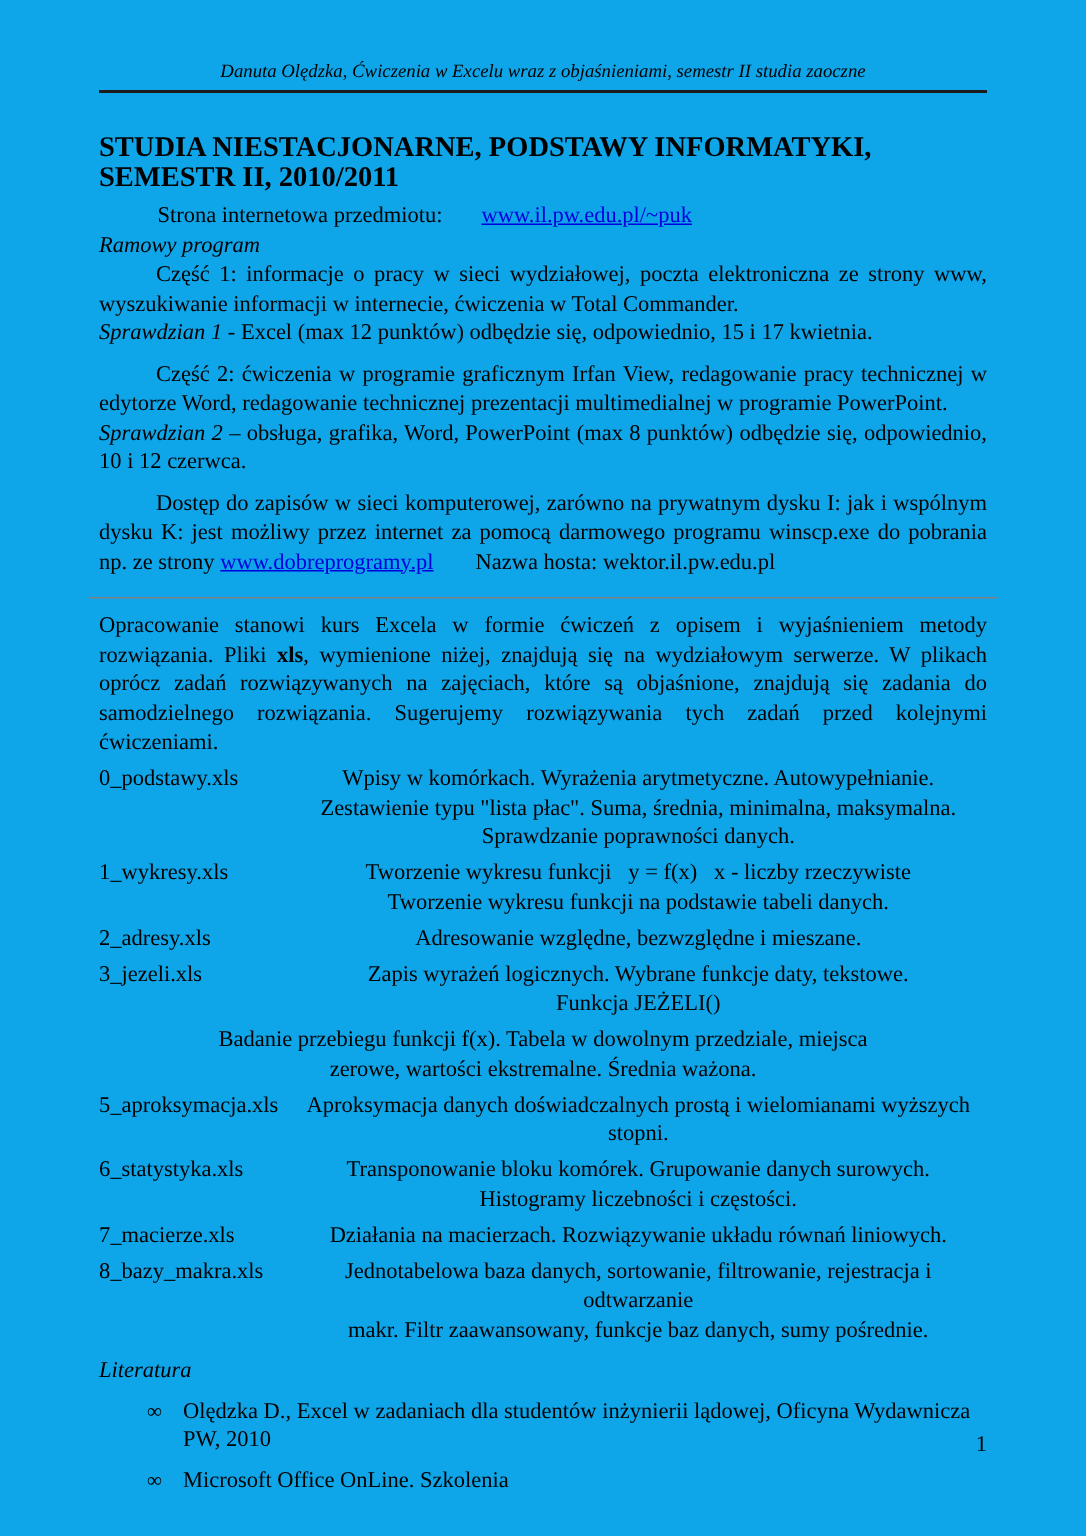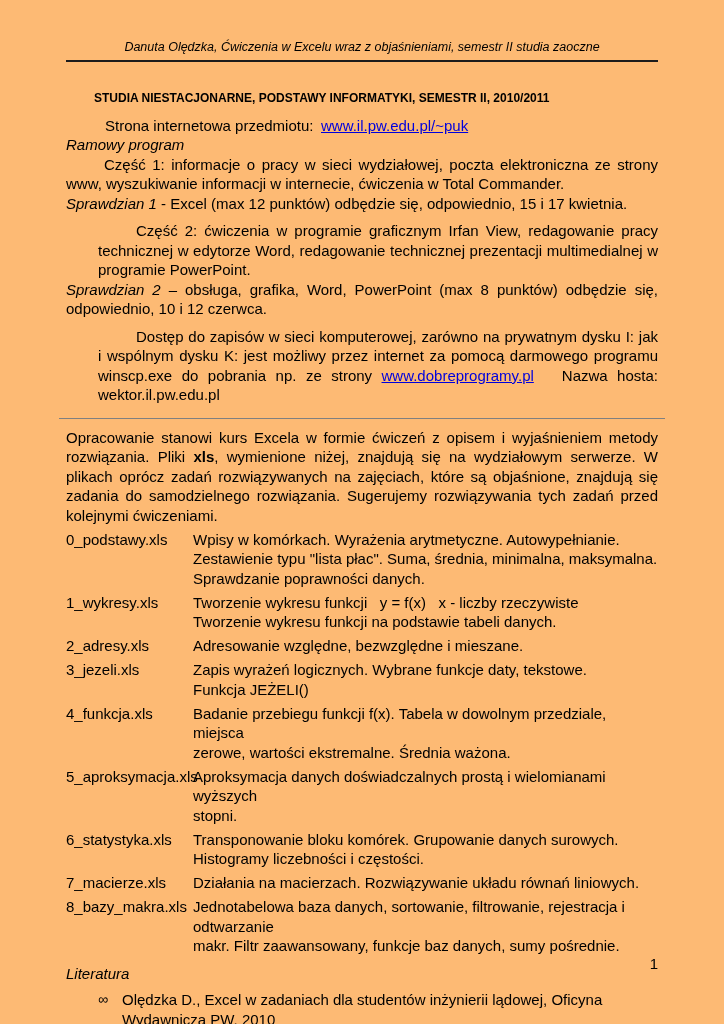--- a/index.html
+++ b/index.html
@@ -1,47 +1,47 @@
 <!DOCTYPE html>
 <html><head>
 <meta charset="utf-8">
 <style>
   html,body{margin:0;padding:0;background:#ffffff;}
   .page{
     position:relative;
     width:724px;height:1024px;
-    background:#fdba74;
+    background:#0ea5e9;
     color:#000000;
-    font-family:Liberation Sans, sans-serif;
+    font-family:Liberation Serif, serif;
     font-size:15px;line-height:19.5px;
     box-sizing:border-box;
     padding:40px 66px 0 66px;
     overflow:hidden;
   }
   .running-header{
     font-style:italic;
     font-size:12.5px;line-height:15px;
     text-align:center;
     padding-bottom:5px;
     border-bottom:2px solid #1c1c1c;
   }
-  .doc-title{font-weight:bold;font-size:12px;margin-top:27px;margin-left:28px;}
+  .doc-title{font-weight:bold;font-size:19px;margin-top:27px;}
   .site-line{margin-top:7px;}
   .site-label{display:inline-block;width:216px;margin-left:39px;}
   .link{color:#0000dd;text-decoration:underline;cursor:pointer;}
   .italic{font-style:italic;}
   .p{text-align:justify;}
   .ind{text-indent:38px;}
-  .mt{margin-top:8px;margin-left:32px;}
+  .mt{margin-top:8px;}
   .host{margin-left:28px;}
   .sep{border:none;border-top:1px solid #808080;margin:13px -7px 9px -7px;height:0;}
   .file-row{display:flex;margin-top:4.5px;}
   .file-name{flex:0 0 127px;width:127px;}
   .file-desc{flex:1;}
-  .file-line{white-space:pre-wrap;}
+  .file-line{white-space:pre-wrap;text-align:center;}
   .lit-heading{font-style:italic;margin-top:8px;}
   .lit-item{display:flex;margin-top:7px;}
   .lit-bullet{flex:0 0 24px;margin-left:32px;font-size:14px;}
   .lit-text{flex:1;}
   .page-number{position:absolute;top:954px;right:66px;}
 </style>
 </head>
 <body>
 
 <div class="page">
@@ -96,21 +96,20 @@
 
     <div class="file-row">
       <div class="file-name">3_jezeli.xls</div>
       <div class="file-desc">
         <div class="file-line">Zapis wyrażeń logicznych. Wybrane funkcje daty, tekstowe.</div>
         <div class="file-line">Funkcja JEŻELI()</div>
       </div>
     </div>
 
     <div class="file-row">
-      <div class="file-name">4_funkcja.xls</div>
       <div class="file-desc">
         <div class="file-line">Badanie przebiegu funkcji f(x). Tabela w dowolnym przedziale, miejsca</div>
         <div class="file-line">zerowe, wartości ekstremalne. Średnia ważona.</div>
       </div>
     </div>
 
     <div class="file-row">
       <div class="file-name">5_aproksymacja.xls</div>
       <div class="file-desc">
         <div class="file-line">Aproksymacja danych doświadczalnych prostą i wielomianami wyższych</div>

